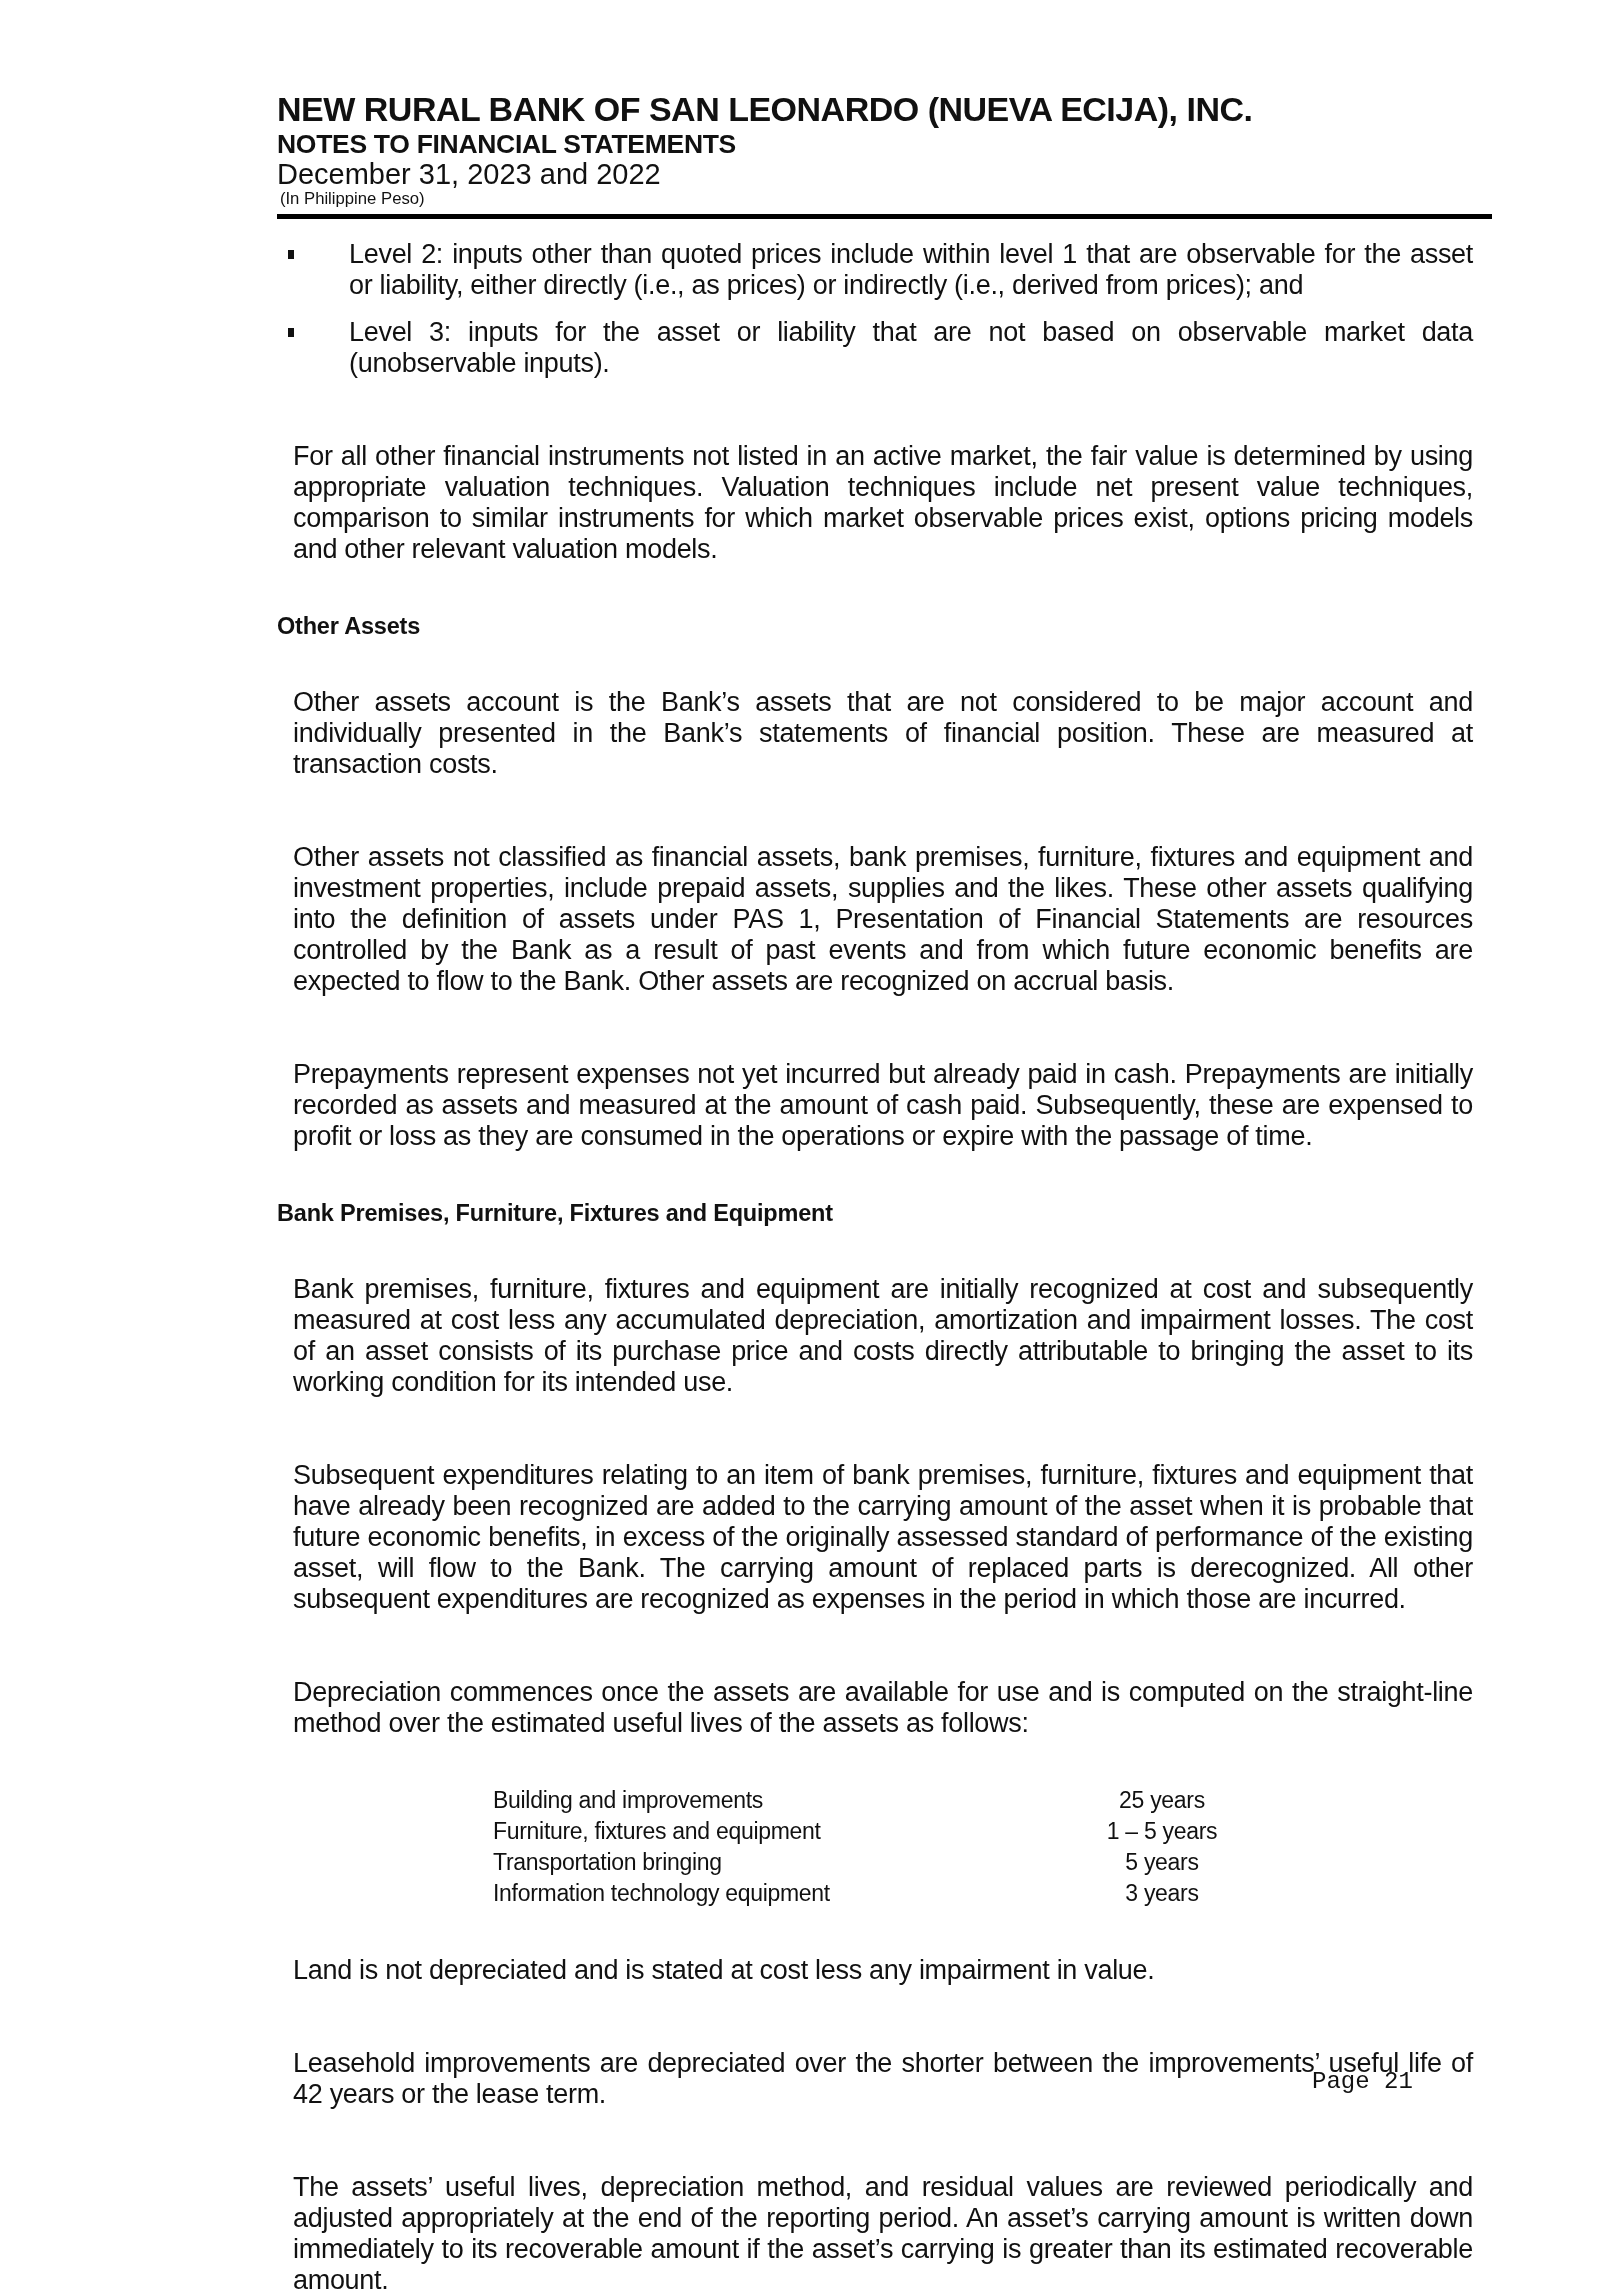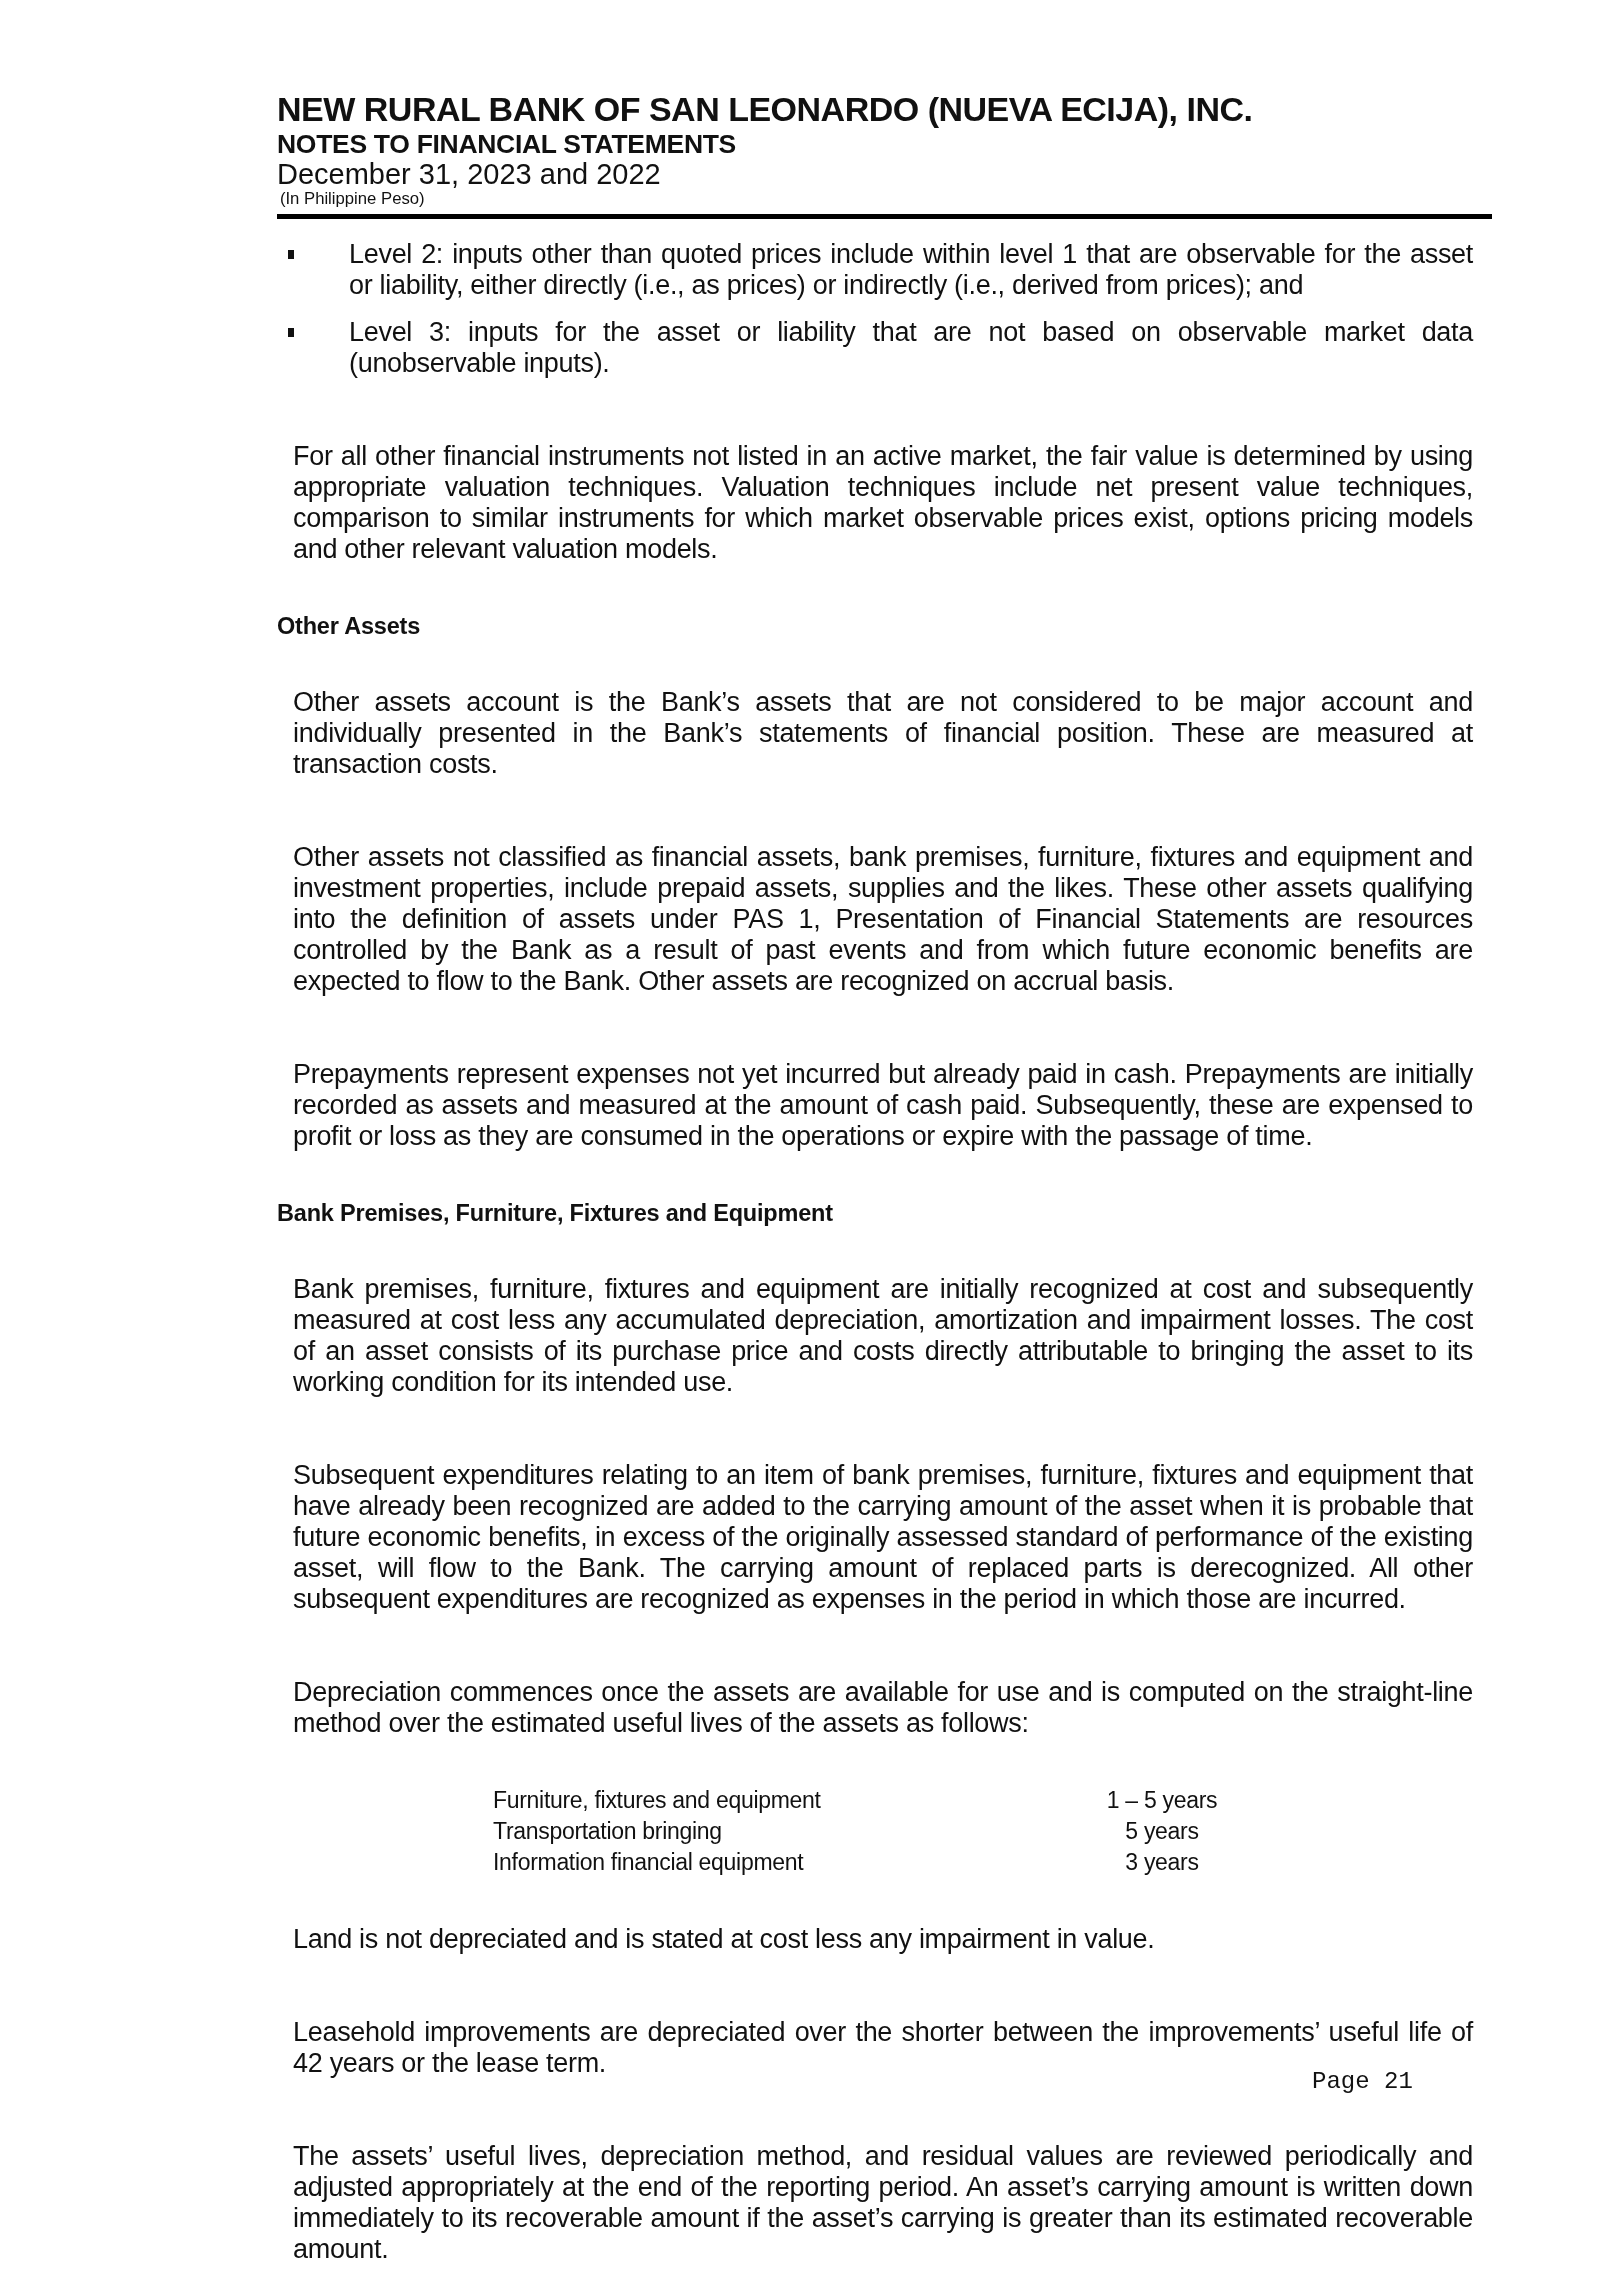--- a/index.html
+++ b/index.html
@@ -64,29 +64,33 @@
   <p class="body-text">Bank premises, furniture, fixtures and equipment are initially recognized at cost and subsequently measured at cost less any accumulated depreciation, amortization and impairment losses. The cost of an asset consists of its purchase price and costs directly attributable to bringing the asset to its working condition for its intended use.</p>
   <div class="gap"></div>
   <p class="body-text">Subsequent expenditures relating to an item of bank premises, furniture, fixtures and equipment that have already been recognized are added to the carrying amount of the asset when it is probable that future economic benefits, in excess of the originally assessed standard of performance of the existing asset, will flow to the Bank. The carrying amount of replaced parts is derecognized. All other subsequent expenditures are recognized as expenses in the period in which those are incurred.</p>
   <div class="gap"></div>
   <p class="body-text">Depreciation commences once the assets are available for use and is computed on the straight-line method over the estimated useful lives of the assets as follows:</p>
   <div class="gap"></div>
 
   <table class="dep-table">
     <tbody>
       <tr>
+        <td class="asset">Building and improvements</td>
+        <td class="life">25 years</td>
+      </tr>
+      <tr>
         <td class="asset">Furniture, fixtures and equipment</td>
         <td class="life">1 – 5 years</td>
       </tr>
       <tr>
         <td class="asset">Transportation bringing</td>
         <td class="life">5 years</td>
       </tr>
       <tr>
-        <td class="asset">Information financial equipment</td>
+        <td class="asset">Information technology equipment</td>
         <td class="life">3 years</td>
       </tr>
     </tbody>
   </table>
 
   <div class="gap"></div>
   <p class="body-text">Land is not depreciated and is stated at cost less any impairment in value.</p>
   <div class="gap"></div>
   <p class="body-text">Leasehold improvements are depreciated over the shorter between the improvements’ useful life of 42 years or the lease term.</p>
   <div class="gap"></div>

